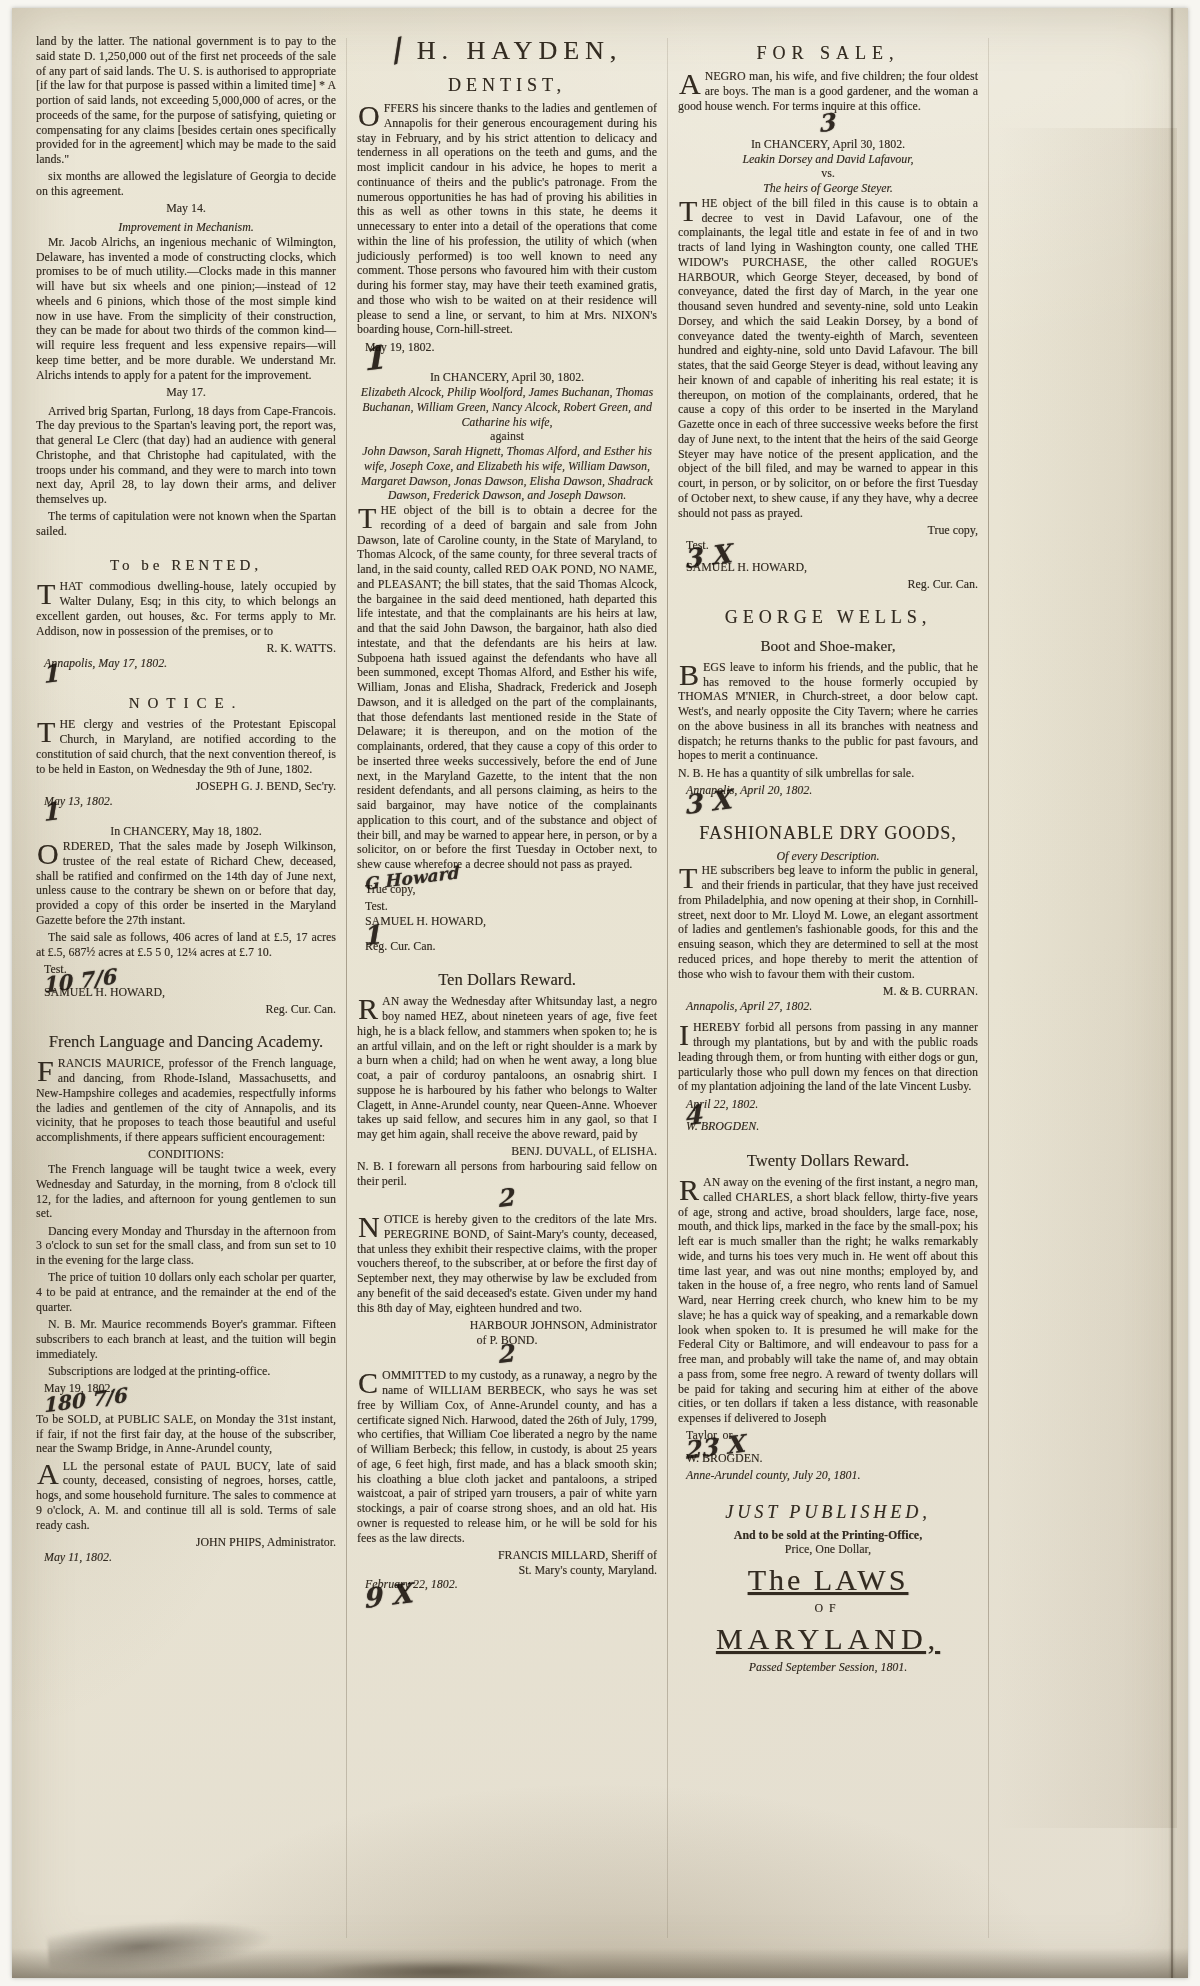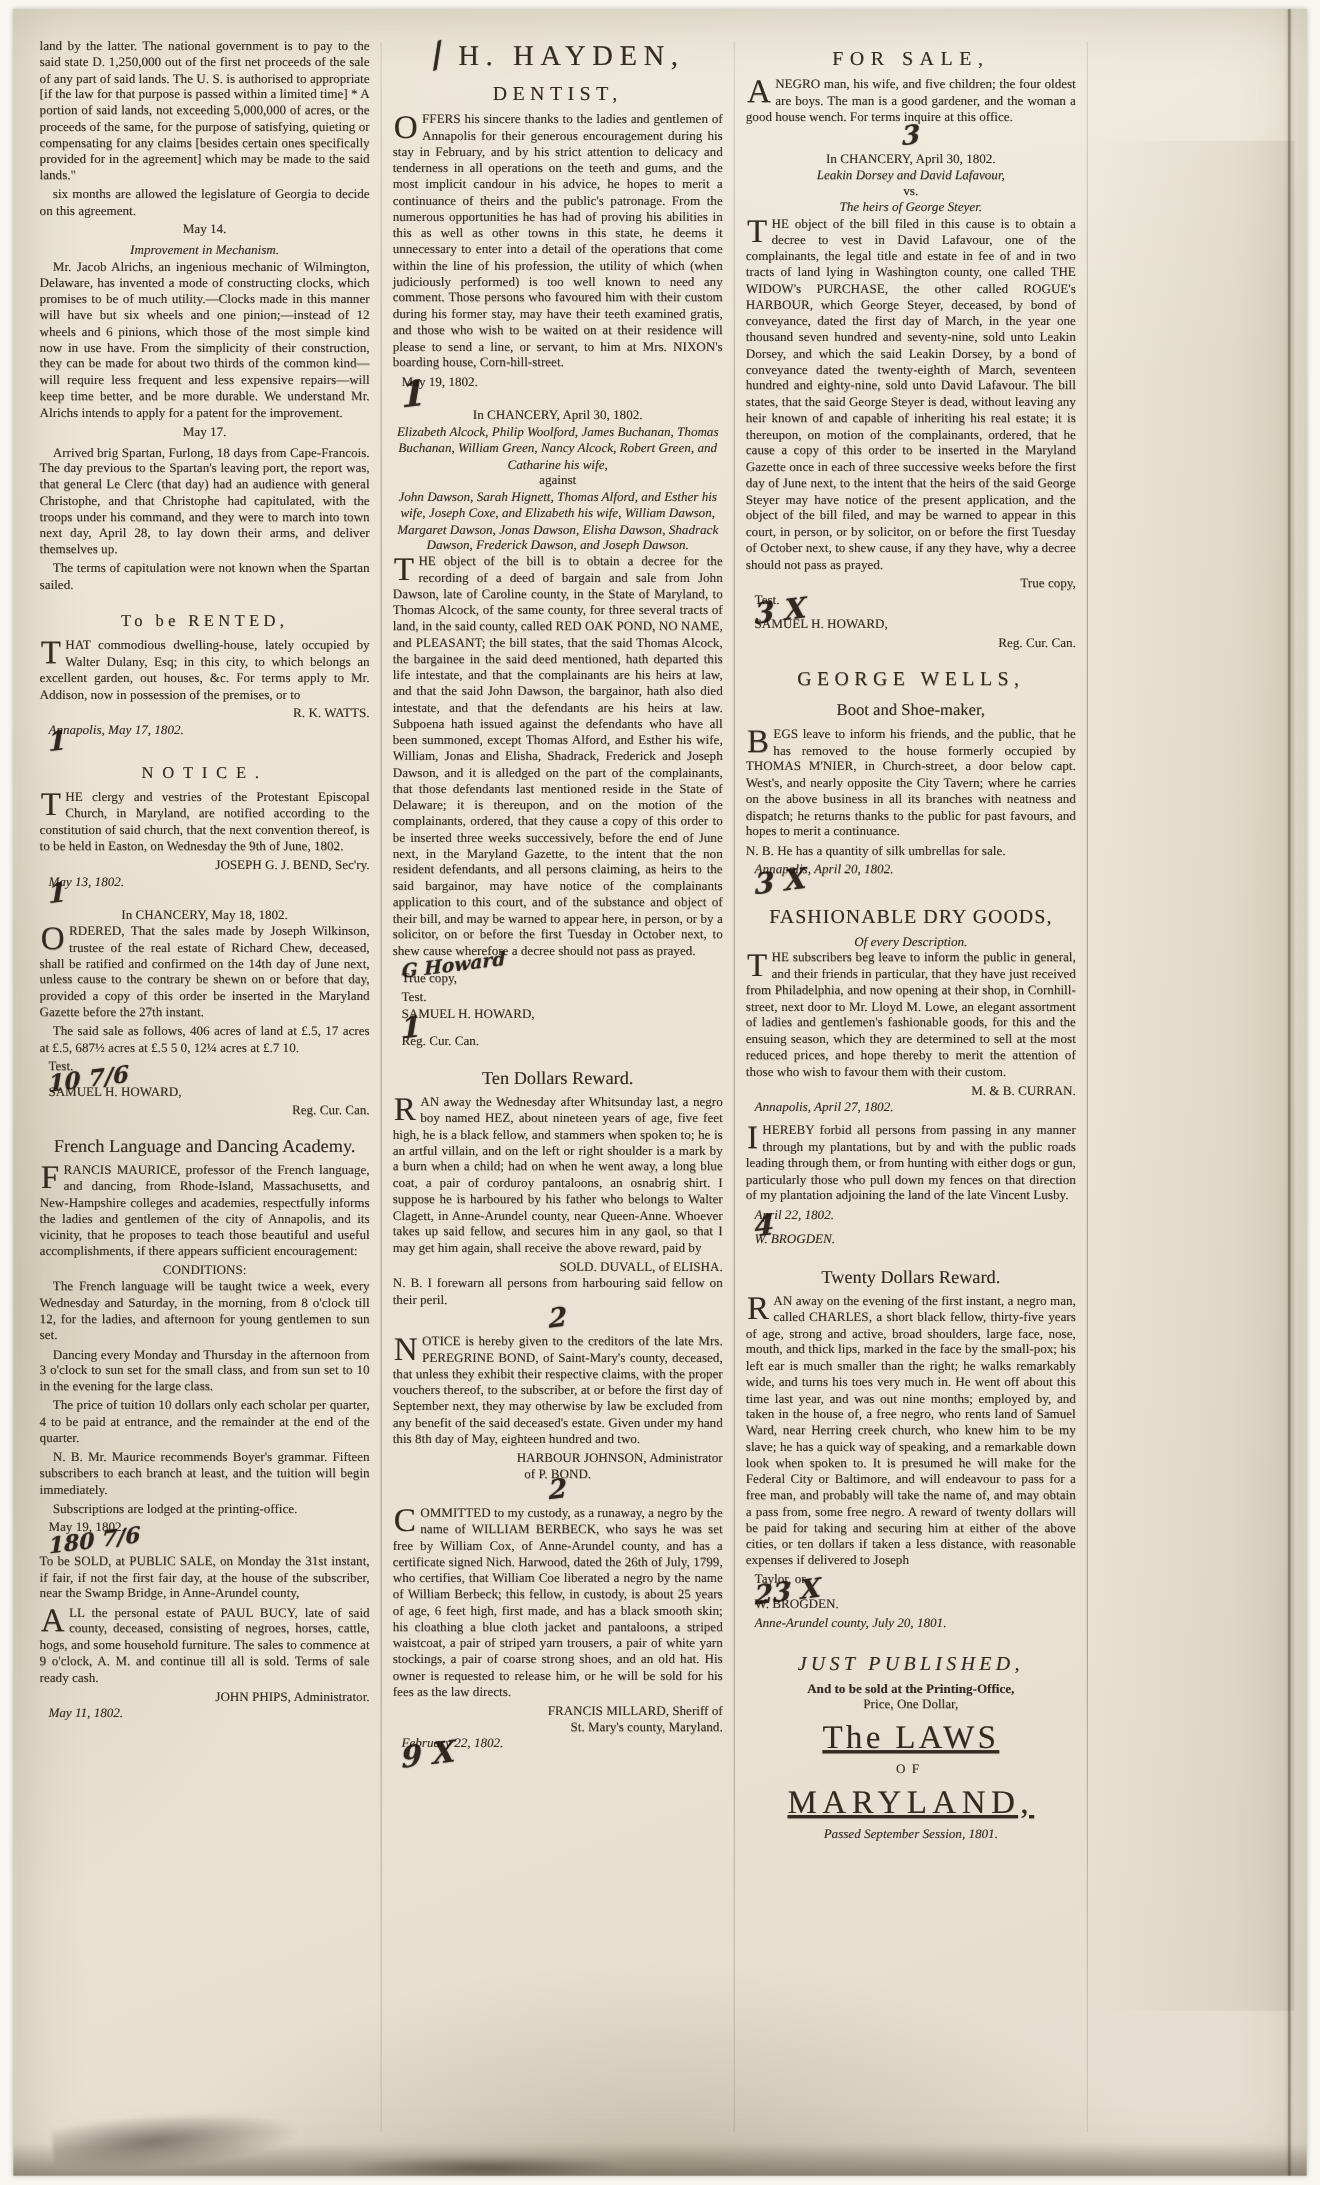--- a/index.html
+++ b/index.html
@@ -160,21 +160,21 @@
           <span class="rr">SAMUEL H. HOWARD,</span>
         </div>
         <div class="line">
           <span class="ll"></span>
           <span class="hand" style="font-size: 26px;">1</span>
           <span class="rr">Reg. Cur. Can.</span>
         </div>
         <div class="gap" style="height: 6px;"></div>
         <div class="head head-lg2">Ten Dollars Reward.</div>
         <p class="para has-drop"><span class="dropcap">R</span><span class="ptext">AN away the Wednesday after Whitsunday last, a negro boy named HEZ, about nineteen years of age, five feet high, he is a black fellow, and stammers when spoken to; he is an artful villain, and on the left or right shoulder is a mark by a burn when a child; had on when he went away, a long blue coat, a pair of corduroy pantaloons, an osnabrig shirt. I suppose he is harboured by his father who belongs to Walter Clagett, in Anne-Arundel county, near Queen-Anne. Whoever takes up said fellow, and secures him in any gaol, so that I may get him again, shall receive the above reward, paid by</span></p>
-        <div class="r">SOLD. DUVALL, of ELISHA.</div>
+        <div class="r">BENJ. DUVALL, of ELISHA.</div>
         <p class="para noindent"><span class="ptext">N. B. I forewarn all persons from harbouring said fellow on their peril.</span></p>
         <div class="handline"><span class="hand">2</span></div>
         <div class="gap" style="height: 3px;"></div>
         <p class="para has-drop"><span class="dropcap">N</span><span class="ptext">OTICE is hereby given to the creditors of the late Mrs. PEREGRINE BOND, of Saint-Mary's county, deceased, that unless they exhibit their respective claims, with the proper vouchers thereof, to the subscriber, at or before the first day of September next, they may otherwise by law be excluded from any benefit of the said deceased's estate. Given under my hand this 8th day of May, eighteen hundred and two.</span></p>
         <div class="r">HARBOUR JOHNSON, Administrator</div>
         <div class="c">of P. BOND.</div>
         <div class="handline"><span class="hand">2</span></div>
         <div class="gap" style="height: 3px;"></div>
         <p class="para has-drop"><span class="dropcap">C</span><span class="ptext">OMMITTED to my custody, as a runaway, a negro by the name of WILLIAM BERBECK, who says he was set free by William Cox, of Anne-Arundel county, and has a certificate signed Nich. Harwood, dated the 26th of July, 1799, who certifies, that William Coe liberated a negro by the name of William Berbeck; this fellow, in custody, is about 25 years of age, 6 feet high, first made, and has a black smooth skin; his cloathing a blue cloth jacket and pantaloons, a striped waistcoat, a pair of striped yarn trousers, a pair of white yarn stockings, a pair of coarse strong shoes, and an old hat. His owner is requested to release him, or he will be sold for his fees as the law directs.</span></p>
         <div class="r">FRANCIS MILLARD, Sheriff of</div>

